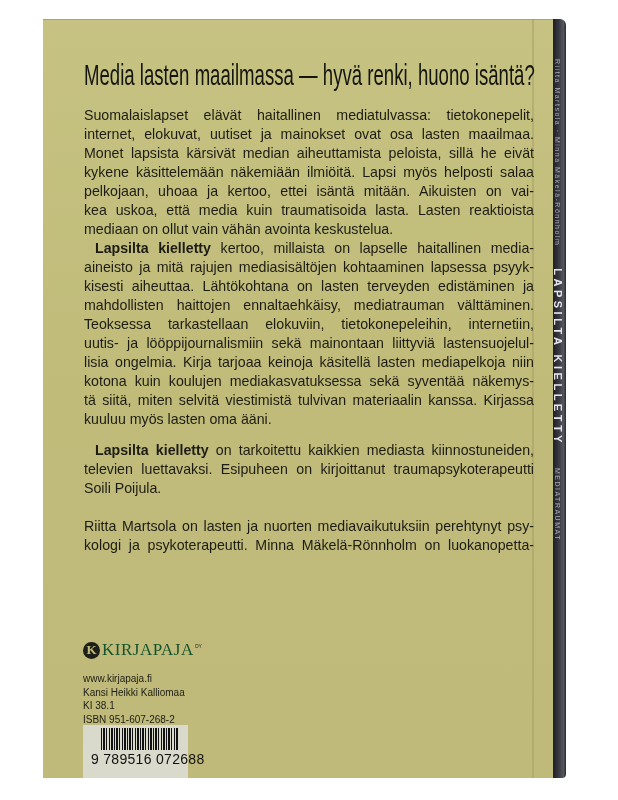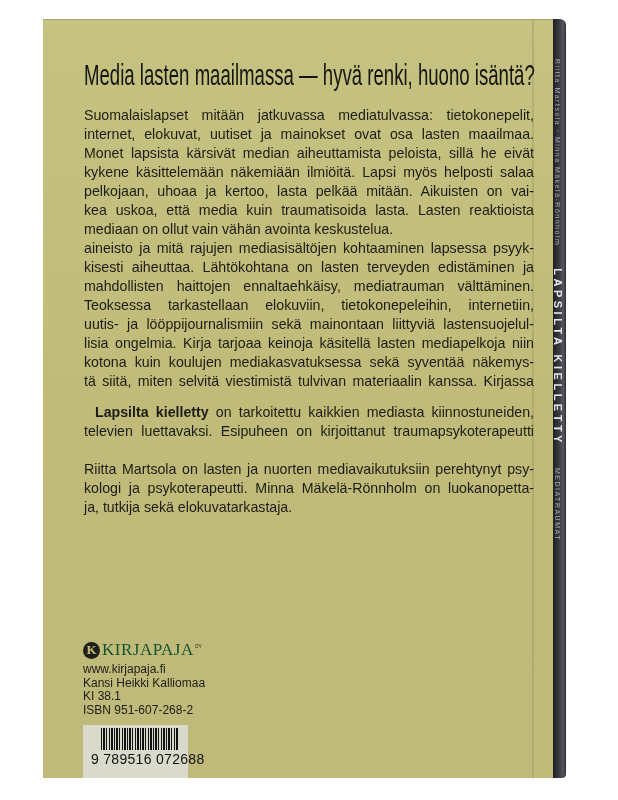--- a/index.html
+++ b/index.html
@@ -158,22 +158,22 @@
     color: #14532d;
   }
   .logo-oy {
     font-size: 5px;
     align-self: flex-start;
     margin-top: 3px;
     margin-left: 1px;
     color: #1f1f1a;
   }
   .pub-lines {
-    margin-top: 3px;
-    font-size: 12px;
+    margin-top: 12px;
+    font-size: 10px;
     line-height: 13.5px;
   }
 
   .barcode-box {
     position: absolute;
     left: 83px;
     top: 725px;
     width: 105px;
     height: 53px;
     background: #d9d9cc;
@@ -213,46 +213,48 @@
     <span class="spine-authors">Riitta Martsola · Minna Mäkelä-Rönnholm</span>
     <span class="spine-title">LAPSILTA KIELLETTY</span>
     <span class="spine-sub">MEDIATRAUMAT</span>
   </div>
 </div>
 
 <div class="heading">Media lasten maailmassa — hyvä renki, huono isäntä?</div>
 
 <div class="body-text">
   <p>
-    <span class="line">Suomalaislapset mitään jatkuvassa mediatulvassa: tietokonepelit,</span>
+    <span class="line">Suomalaislapset elävät haitallinen mediatulvassa: tietokonepelit,</span>
     <span class="line">internet, elokuvat, uutiset ja mainokset ovat osa lasten maailmaa.</span>
     <span class="line">Monet lapsista kärsivät median aiheuttamista peloista, sillä he eivät</span>
     <span class="line">kykene käsittelemään näkemiään ilmiöitä. Lapsi myös helposti salaa</span>
-    <span class="line">pelkojaan, uhoaa ja kertoo, lasta pelkää mitään. Aikuisten on vai-</span>
+    <span class="line">pelkojaan, uhoaa ja kertoo, ettei isäntä mitään. Aikuisten on vai-</span>
     <span class="line">kea uskoa, että media kuin traumatisoida lasta. Lasten reaktioista</span>
     <span class="line end">mediaan on ollut vain vähän avointa keskustelua.</span>
   </p>
   <p>
+    <span class="line" style="padding-left:11px;box-sizing:border-box;"><b>Lapsilta kielletty</b><span> kertoo, millaista on lapselle haitallinen media-</span></span>
     <span class="line">aineisto ja mitä rajujen mediasisältöjen kohtaaminen lapsessa psyyk-</span>
     <span class="line">kisesti aiheuttaa. Lähtökohtana on lasten terveyden edistäminen ja</span>
     <span class="line">mahdollisten haittojen ennaltaehkäisy, mediatrauman välttäminen.</span>
     <span class="line">Teoksessa tarkastellaan elokuviin, tietokonepeleihin, internetiin,</span>
     <span class="line">uutis- ja lööppijournalismiin sekä mainontaan liittyviä lastensuojelul-</span>
     <span class="line">lisia ongelmia. Kirja tarjoaa keinoja käsitellä lasten mediapelkoja niin</span>
     <span class="line">kotona kuin koulujen mediakasvatuksessa sekä syventää näkemys-</span>
     <span class="line">tä siitä, miten selvitä viestimistä tulvivan materiaalin kanssa. Kirjassa</span>
+    <span class="line end">kuuluu myös lasten oma ääni.</span>
   </p>
   <p>
     <span class="line" style="padding-left:11px;box-sizing:border-box;margin-top:12px;"><b>Lapsilta kielletty</b><span> on tarkoitettu kaikkien mediasta kiinnostuneiden,</span></span>
     <span class="line">televien luettavaksi. Esipuheen on kirjoittanut traumapsykoterapeutti</span>
+    <span class="line end">Soili Poijula.</span>
   </p>
   <p class="spaced">
     <span class="line">Riitta Martsola on lasten ja nuorten mediavaikutuksiin perehtynyt psy-</span>
     <span class="line">kologi ja psykoterapeutti. Minna Mäkelä-Rönnholm on luokanopetta-</span>
-    <span class="line end">ja, tutkija sekä elokuvatarkastaja.</span>
   </p>
 </div>
 
 <div class="publisher">
   <div class="logo">
     <span class="logo-k">K</span>
     <span class="logo-name">KIRJAPAJA</span>
     <span class="logo-oy">OY</span>
   </div>
   <div class="pub-lines">

